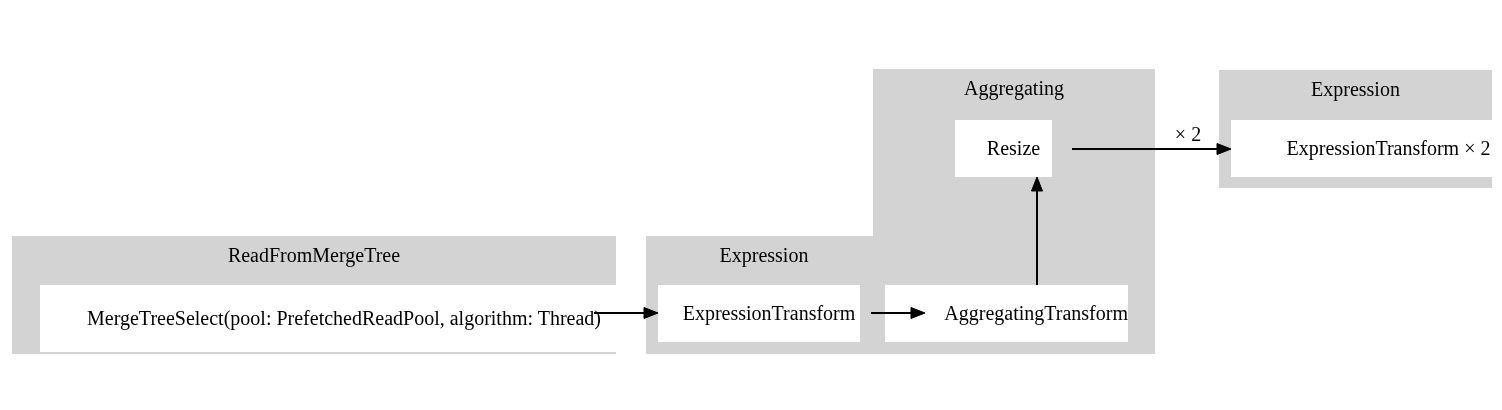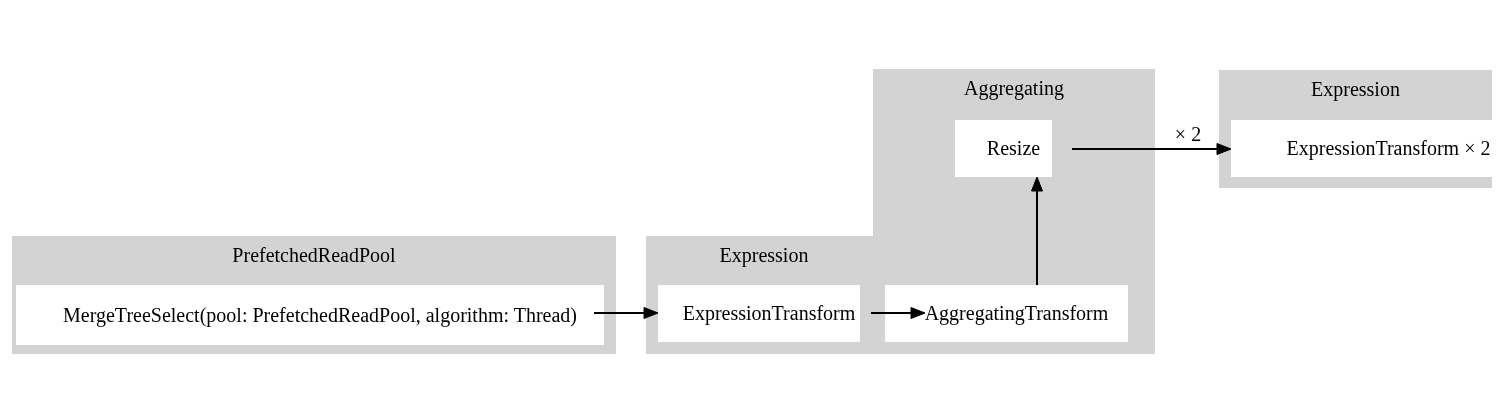--- a/index.html
+++ b/index.html
@@ -49,39 +49,39 @@
     font-size: 20px;
     fill: var(--text, #000000);
   }
 </style>
 </head>
 <body>
 
 <div class="canvas">
 
   <div class="cluster" style="left:12px; top:236px; width:604px; height:118px;">
-    <div class="cluster-title">PrefetchedReadPool</div>
-    <div class="node" style="left:4px; top:49px; width:568px; height:60px;">
+    <div class="cluster-title">ReadFromMergeTree</div>
+    <div class="node" style="left:28px; top:49px; width:568px; height:67px;">
       <span>MergeTreeSelect(pool: PrefetchedReadPool, algorithm: Thread)</span>
     </div>
   </div>
 
   <div class="cluster" style="left:646px; top:236px; width:236px; height:118px;">
     <div class="cluster-title">Expression</div>
     <div class="node" style="left:12px; top:49px; width:182px; height:57px;">
       <span>ExpressionTransform</span>
     </div>
   </div>
 
   <div class="cluster" style="left:873px; top:69px; width:282px; height:285px;">
     <div class="cluster-title">Aggregating</div>
     <div class="node" style="left:82px; top:51px; width:77px; height:57px;">
       <span>Resize</span>
     </div>
-    <div class="node" style="left:12px; top:216px; width:223px; height:57px;">
+    <div class="node" style="left:12px; top:216px; width:223px; height:57px;justify-content:flex-end;">
       <span>AggregatingTransform</span>
     </div>
   </div>
 
   <div class="cluster" style="left:1219px; top:70px; width:273px; height:118px;">
     <div class="cluster-title">Expression</div>
     <div class="node" style="left:12px; top:50px; width:275px; height:57px;">
       <span>ExpressionTransform × 2</span>
     </div>
   </div>

